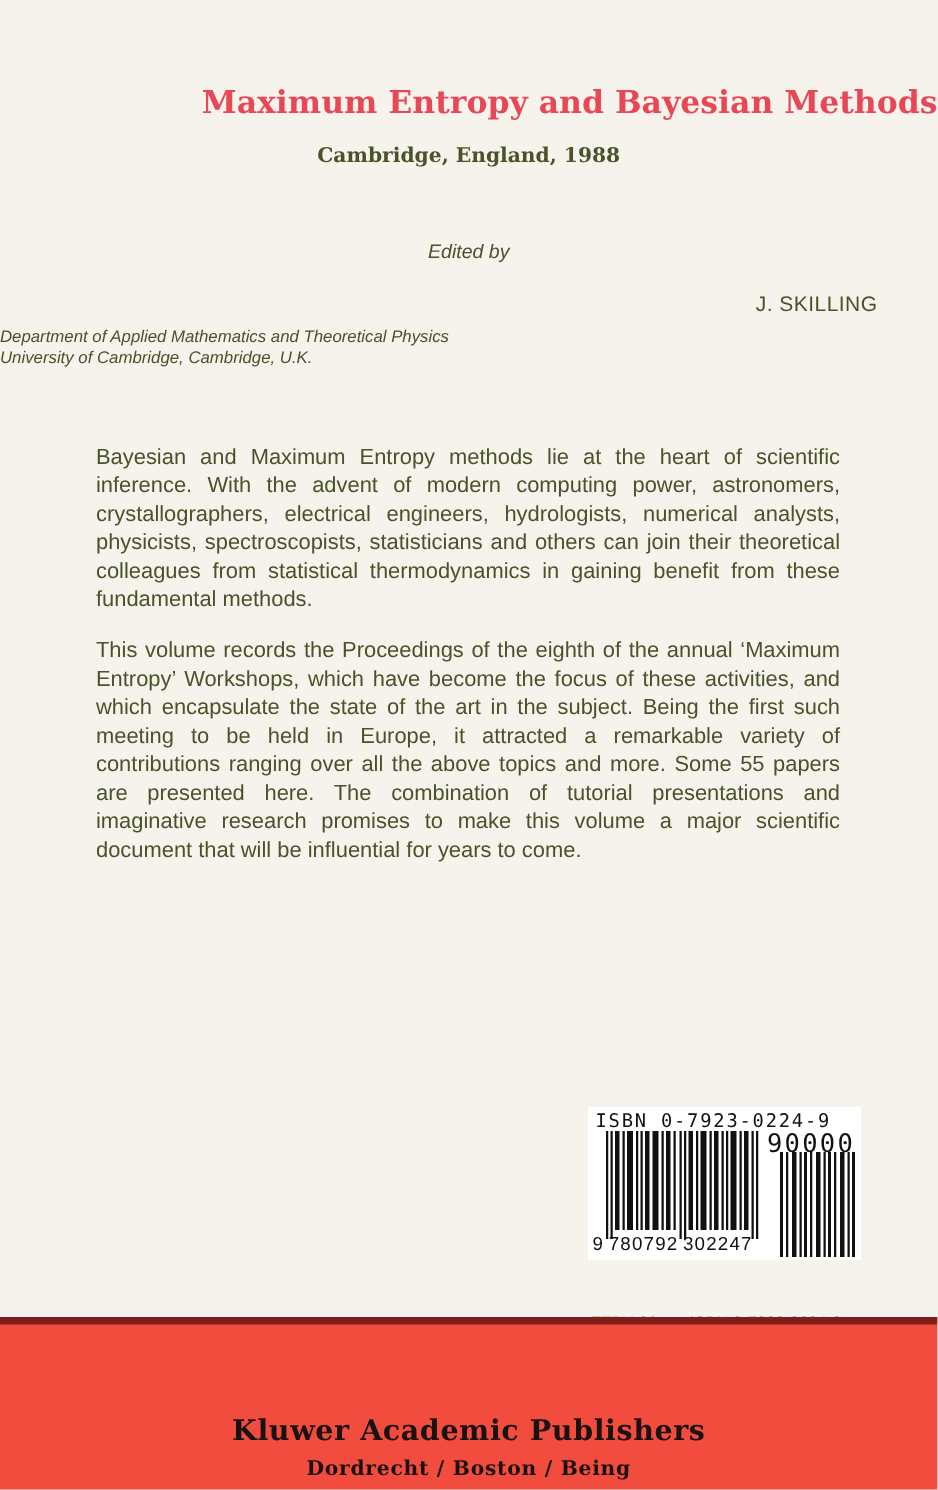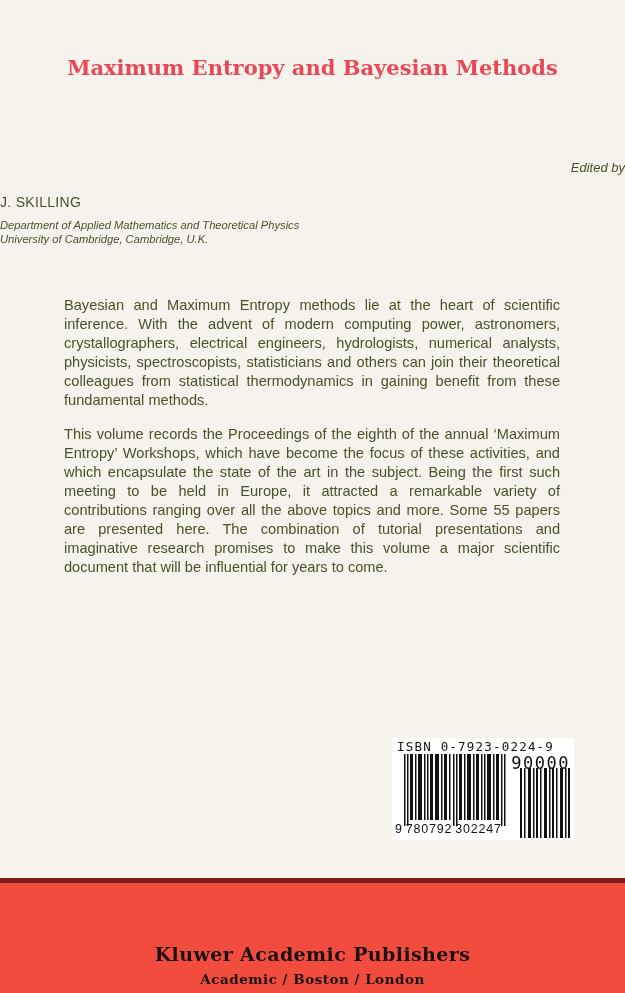--- a/index.html
+++ b/index.html
@@ -19,21 +19,21 @@
       left: 0; top: 0;
       width: 625px;
       height: 878px;
       background: #f5f3ec;
     }
     .title {
       position: absolute;
       left: 0;
       width: 625px;
       top: 55px;
-      text-align: center;
+      text-align: right;
       font-family: "DejaVu Serif", serif;
       font-weight: bold;
       font-size: 21px;
       color: #e84856;
       letter-spacing: 0px;
     }
     .subtitle {
       position: absolute;
       left: 0;
       width: 625px;
@@ -42,34 +42,35 @@
       font-family: "DejaVu Serif", serif;
       font-weight: bold;
       font-size: 13.5px;
       color: #4a5229;
     }
     .edited-by {
       position: absolute;
       left: 0;
       width: 625px;
       top: 160px;
-      text-align: right;
+      text-align: center;
       font-style: italic;
       font-size: 13px;
       color: #4a5229;
     }
     .editor {
       position: absolute;
       left: 0;
       width: 565px;
       top: 194px;
-      text-align: left;
+      text-align: right;
       font-size: 14px;
       color: #4a5229;
       letter-spacing: 0.3px;
+      padding-left: 20px;
     }
     .affil {
       position: absolute;
       left: 0;
       width: 625px;
       top: 218px;
       text-align: left;
       font-style: italic;
       font-size: 11.2px;
       line-height: 14px;
@@ -189,20 +190,21 @@
       font-size: 13.5px;
       color: #1a1210;
       letter-spacing: 0.5px;
     }
   </style>
 </head>
 <body>
 
 <div class="cover">
   <div class="title">Maximum Entropy and Bayesian Methods</div>
+  <div class="subtitle">Cambridge, England, 1988</div>
 
   <div class="edited-by">Edited by</div>
   <div class="editor">J. SKILLING</div>
   <div class="affil">
     <div>Department of Applied Mathematics and Theoretical Physics</div>
     <div>University of Cambridge, Cambridge, U.K.</div>
   </div>
 
   <div class="blurb">
     <p>Bayesian and Maximum Entropy methods lie at the heart of scientific inference. With the advent of modern computing power, astronomers, crystallographers, electrical engineers, hydrologists, numerical analysts, physicists, spectroscopists, statisticians and others can join their theoreti­cal colleagues from statistical thermodynamics in gaining benefit from these fundamental methods.</p>
@@ -264,14 +266,14 @@
     </div>
   </div>
 
   <div class="code-line">
     <span>FTPH 36</span><span class="isbn2">ISBN 0-7023-0224-9</span>
   </div>
 </div>
 
 <div class="publisher-band">
   <div class="publisher">Kluwer Academic Publishers</div>
-  <div class="cities">Academic / Boston / London</div>
+  <div class="cities">Dordrecht / Boston / Being</div>
 </div>
 
 </body></html>

